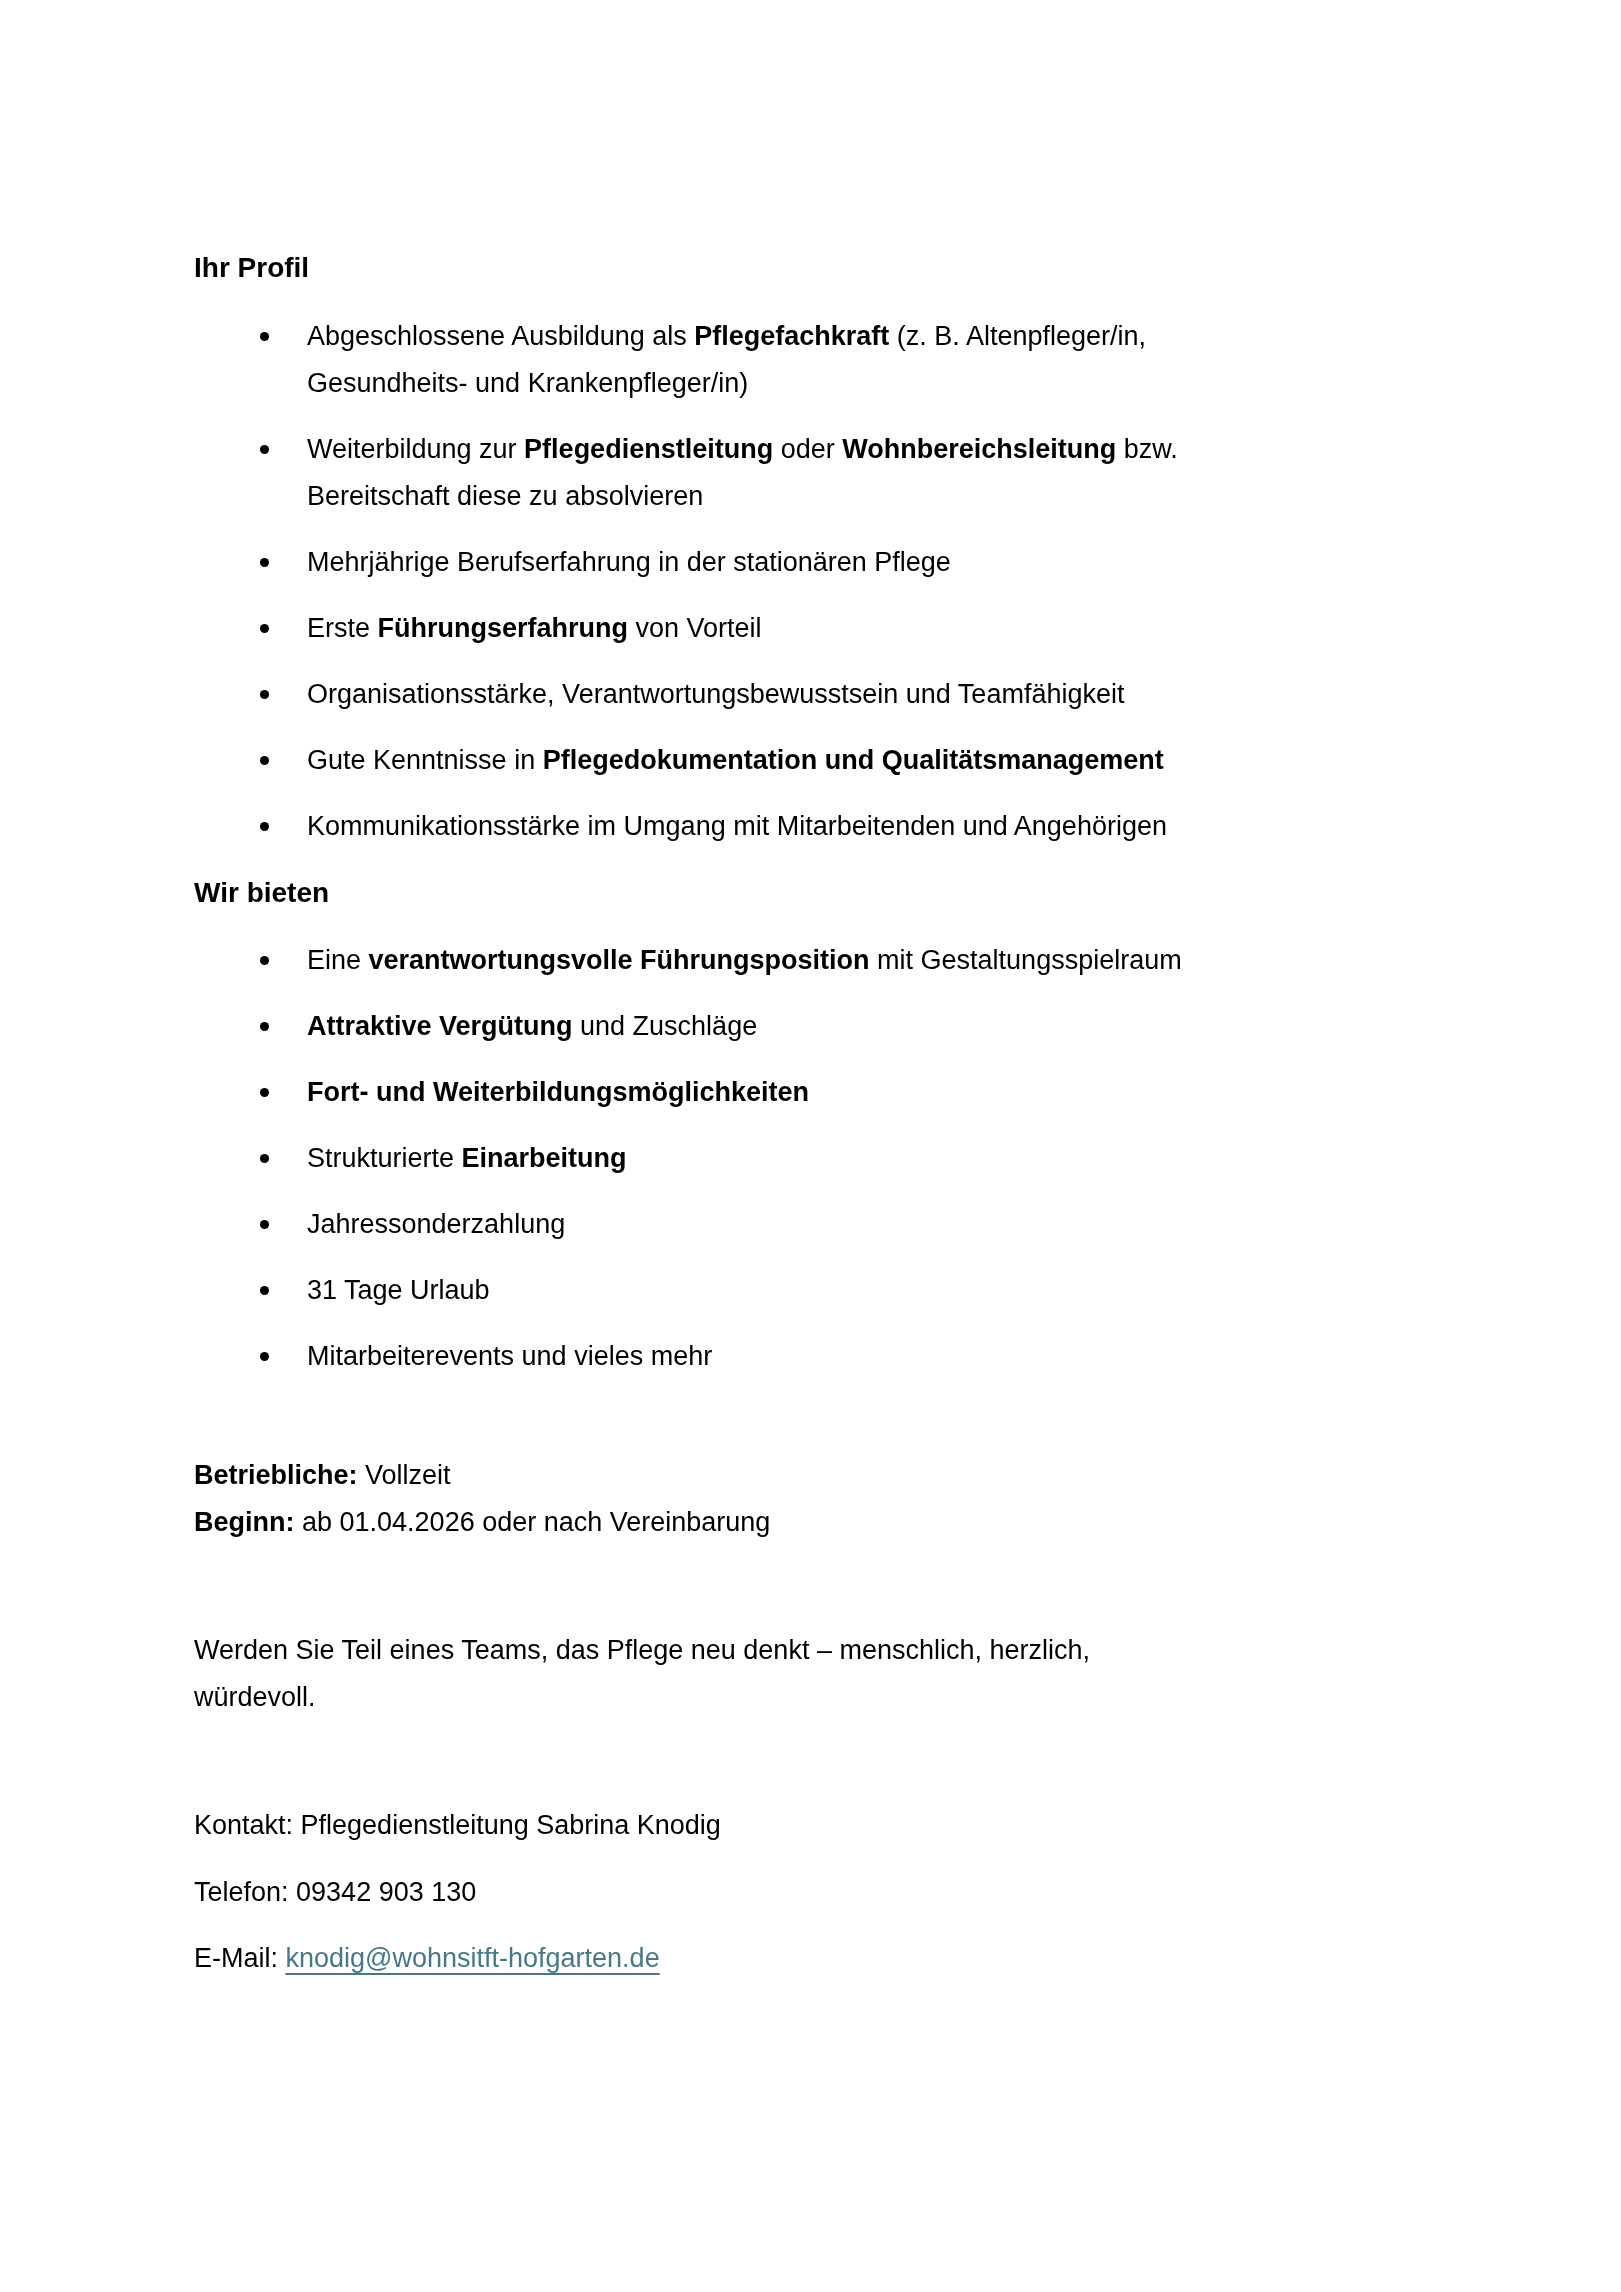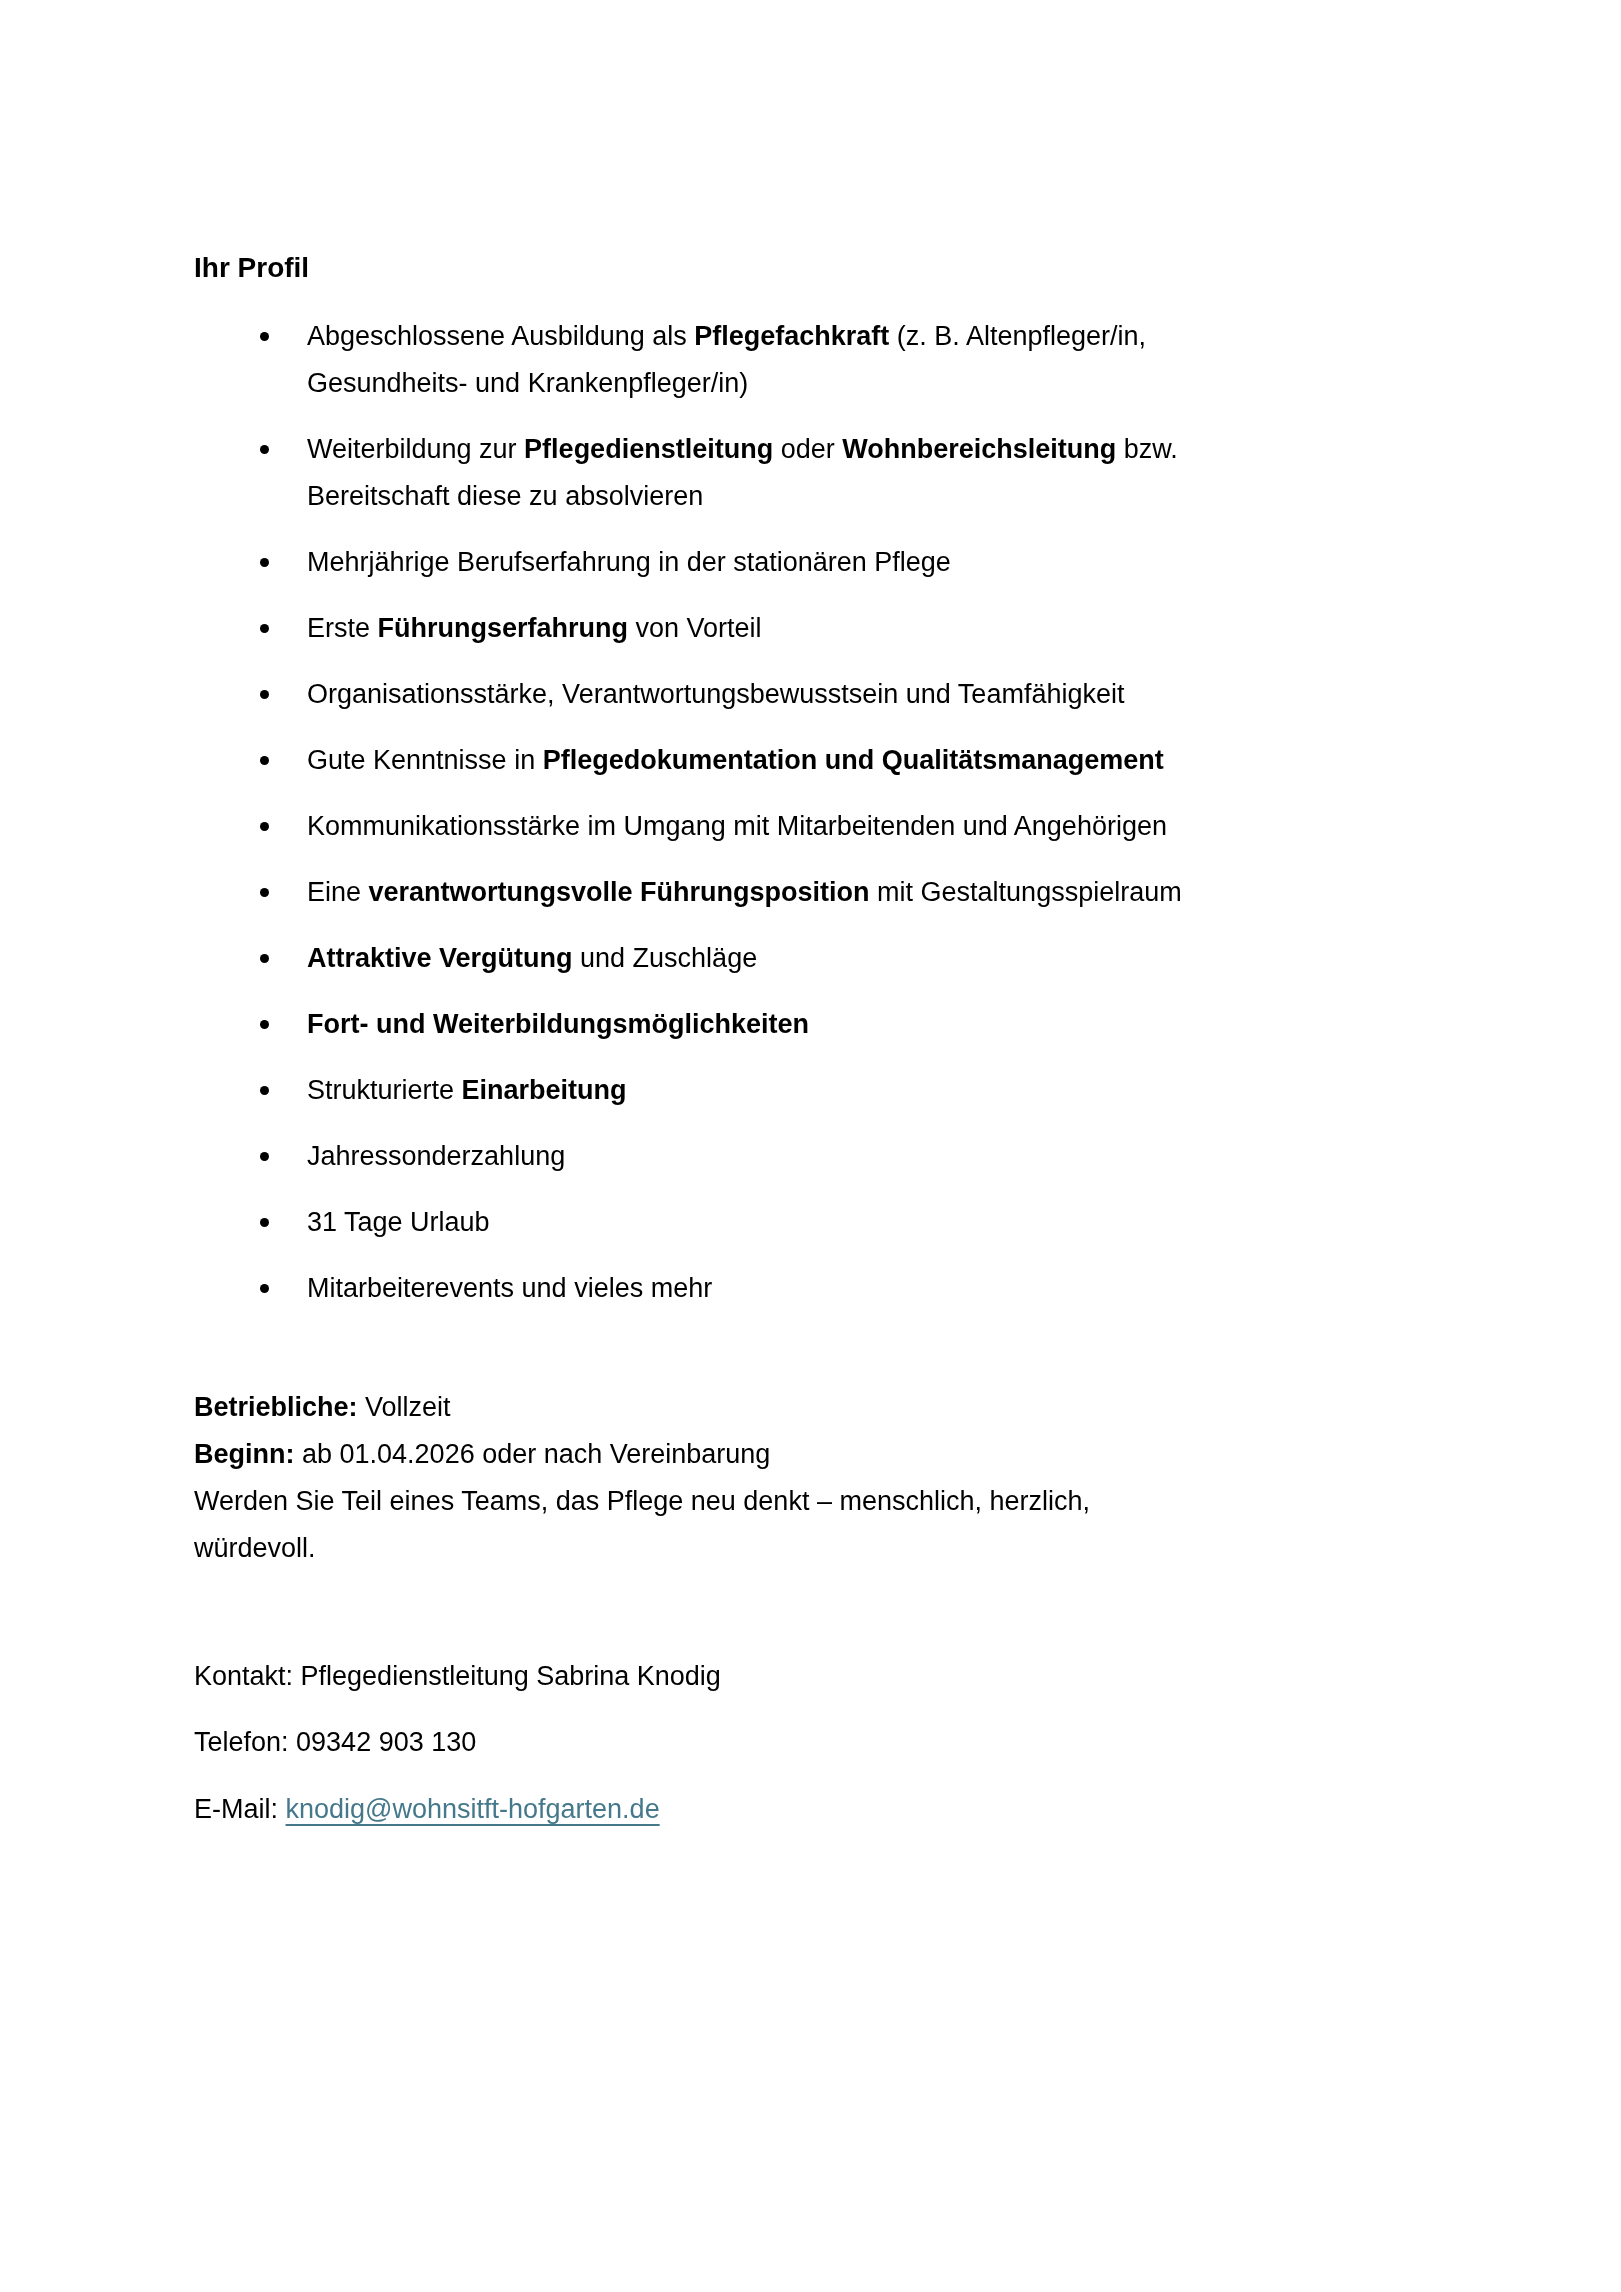--- a/index.html
+++ b/index.html
@@ -50,21 +50,21 @@
     border-radius:50%;
     background:var(--text-color);
   }
   .doc-par{
     font-size:27px;
     line-height:47px;
     margin:0;
     white-space:pre-wrap;
   }
   .schedule{margin-top:72px;}
-  .closing{}
+  .closing{margin-top:81px;}
   .contact-line{margin-top:81px;}
   .phone-line{margin-top:19.7px;}
   .email-line{margin-top:19.7px;}
   .email-link{
     color:var(--link-color);
     text-decoration:underline;
     text-decoration-thickness:1.8px;
     text-underline-offset:6.3px;
     cursor:pointer;
   }
@@ -81,20 +81,21 @@
 Gesundheits- und Krankenpfleger/in)</li>
       <li>Weiterbildung zur <strong>Pflegedienstleitung</strong> oder <strong>Wohnbereichsleitung</strong> bzw.
 Bereitschaft diese zu absolvieren</li>
       <li>Mehrjährige Berufserfahrung in der stationären Pflege</li>
       <li>Erste <strong>Führungserfahrung</strong> von Vorteil</li>
       <li>Organisationsstärke, Verantwortungsbewusstsein und Teamfähigkeit</li>
       <li>Gute Kenntnisse in <strong>Pflegedokumentation und Qualitätsmanagement</strong></li>
       <li>Kommunikationsstärke im Umgang mit Mitarbeitenden und Angehörigen</li>
     </ul>
 
+  <h2 class="doc-heading">Wir bieten</h2>
 
   <ul class="doc-list">
       <li>Eine <strong>verantwortungsvolle Führungsposition</strong> mit Gestaltungsspielraum</li>
       <li><strong>Attraktive Vergütung</strong> und Zuschläge</li>
       <li><strong>Fort- und Weiterbildungsmöglichkeiten</strong></li>
       <li>Strukturierte <strong>Einarbeitung</strong></li>
       <li>Jahressonderzahlung</li>
       <li>31 Tage Urlaub</li>
       <li>Mitarbeiterevents und vieles mehr</li>
     </ul>

